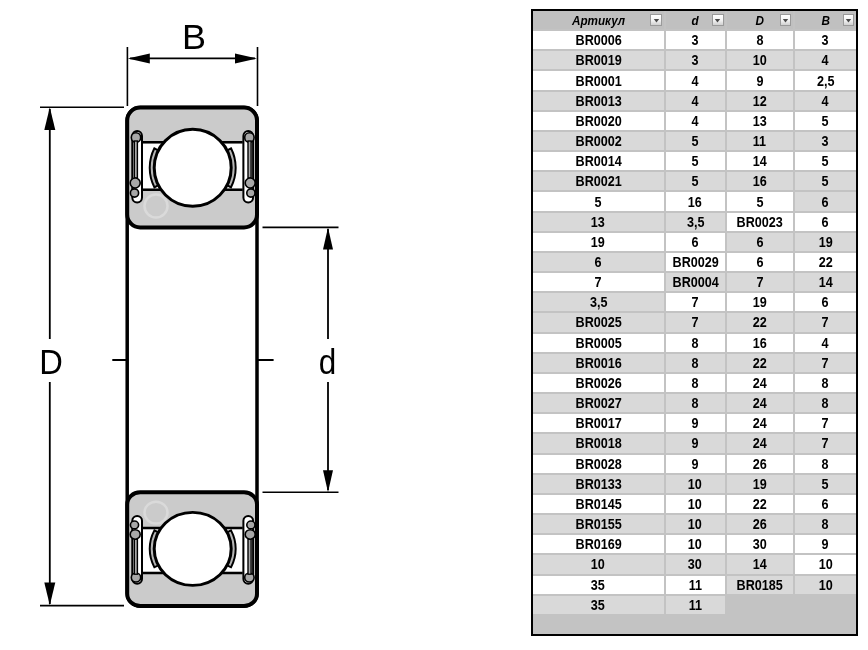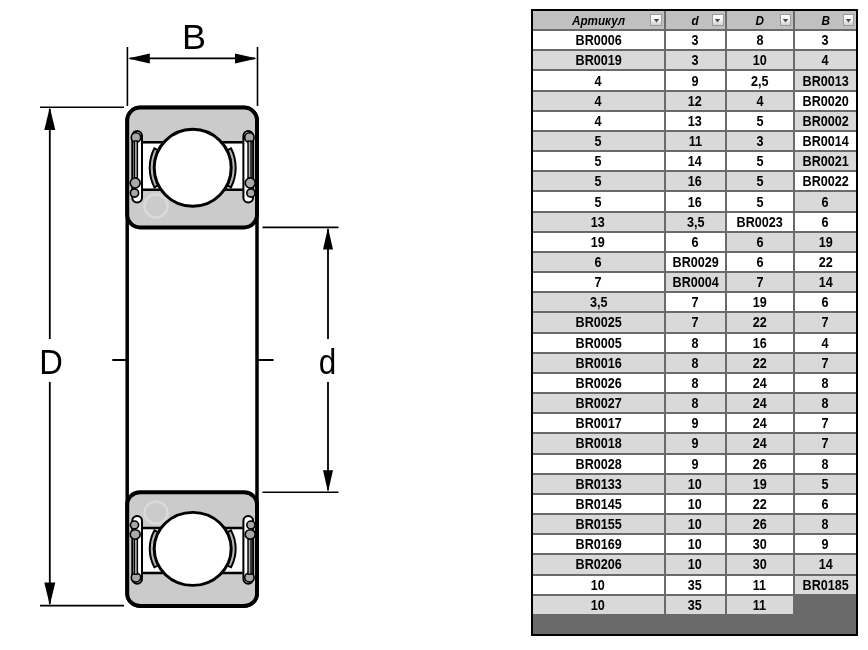--- a/index.html
+++ b/index.html
@@ -1,18 +1,18 @@
 <!DOCTYPE html>
 <html><head>
 <meta charset="utf-8">
 <style>
 html,body{margin:0;padding:0;width:868px;height:650px;background:#fff;overflow:hidden}
 body{font-family:"Liberation Sans",sans-serif;position:relative;filter:grayscale(1)}
 #diag{position:absolute;left:0;top:0}
-#tbl{position:absolute;left:531px;top:9px;width:327px;height:627px;box-sizing:border-box;background:#4d7c0f;border:2px solid #000;display:grid;grid-template-columns:130.5px 59.5px 65.7px 61.3px;grid-template-rows:repeat(31,1fr);gap:2px}
+#tbl{position:absolute;left:531px;top:9px;width:327px;height:627px;box-sizing:border-box;background:#fdba74;border:2px solid #000;display:grid;grid-template-columns:130.5px 59.5px 65.7px 61.3px;grid-template-rows:repeat(31,1fr);gap:2px}
 #tbl div{display:flex;align-items:center;justify-content:center;background:#fff;font-weight:bold;font-size:14px;color:#000;position:relative}
 #tbl div.g{background:#d9d9d9}
 #tbl div.h{background:#c0c0c0;font-style:italic;font-size:13px}
 #tbl div span{transform:scaleX(0.9)}
 .fb{position:absolute;right:1.5px;top:50%;margin-top:-6px;width:11.6px;height:12px;background:linear-gradient(#ffffff,#f2f2f2 55%,#ccd0d6);border:1px solid #9a9a9a;box-sizing:border-box;display:flex;align-items:center;justify-content:center}
 .fb svg{display:block}
 #tbl div span.fb{transform:none}
 </style>
 </head>
 <body>
@@ -139,20 +139,23 @@
       <span>3</span>
     </div>
   <div class="g">
       <span>10</span>
     </div>
   <div class="g">
       <span>4</span>
     </div>
 
   <div>
+      <span>BR0001</span>
+    </div>
+  <div>
       <span>4</span>
     </div>
   <div>
       <span>9</span>
     </div>
   <div>
       <span>2,5</span>
     </div>
 
   <div class="g">
@@ -214,23 +217,20 @@
       <span>5</span>
     </div>
   <div class="g">
       <span>16</span>
     </div>
   <div class="g">
       <span>5</span>
     </div>
 
   <div>
-      <span>BR0022</span>
-    </div>
-  <div>
       <span>5</span>
     </div>
   <div>
       <span>16</span>
     </div>
   <div>
       <span>5</span>
     </div>
 
   <div class="g">
@@ -452,23 +452,20 @@
       <span>10</span>
     </div>
   <div>
       <span>30</span>
     </div>
   <div>
       <span>9</span>
     </div>
 
   <div class="g">
-      <span>BR0206</span>
-    </div>
-  <div class="g">
       <span>10</span>
     </div>
   <div class="g">
       <span>30</span>
     </div>
   <div class="g">
       <span>14</span>
     </div>
 
   <div>

